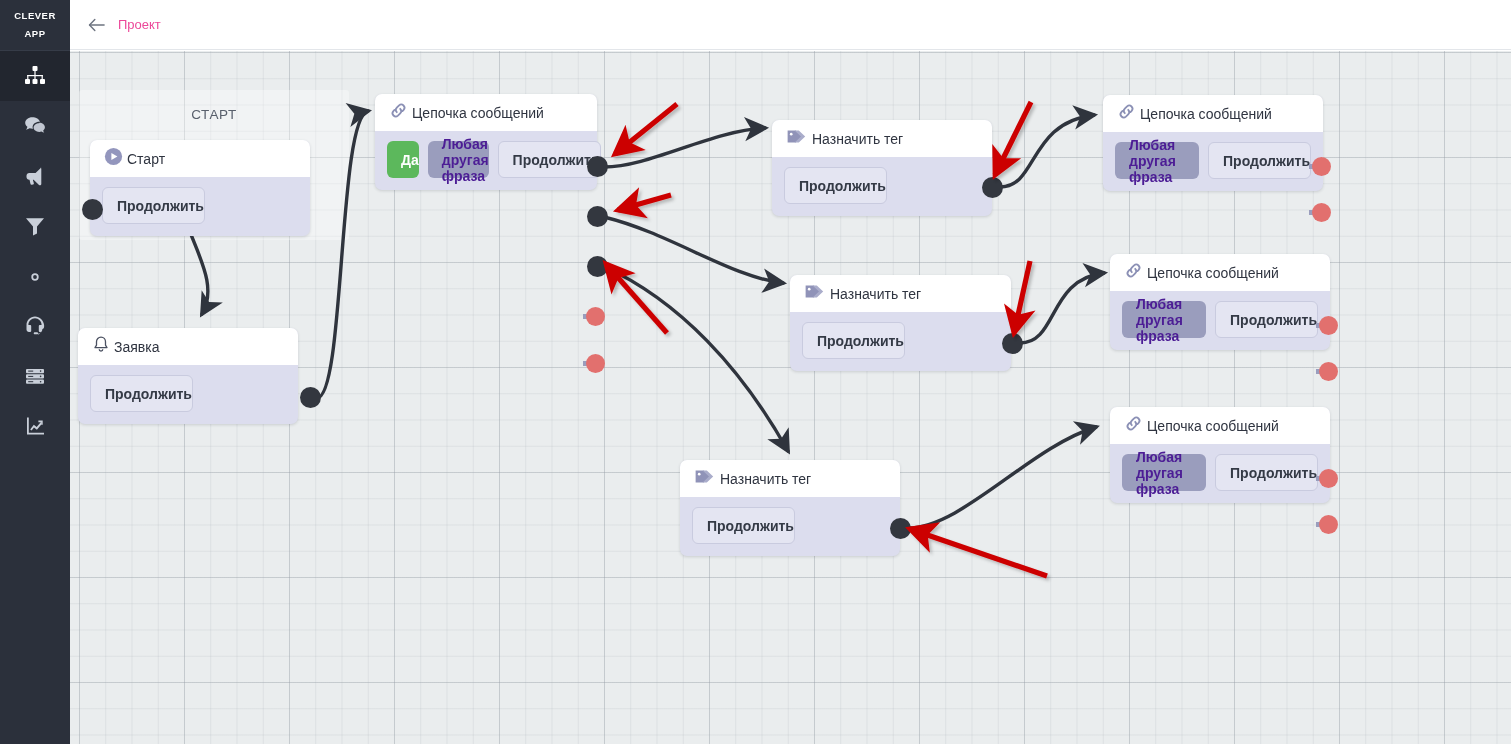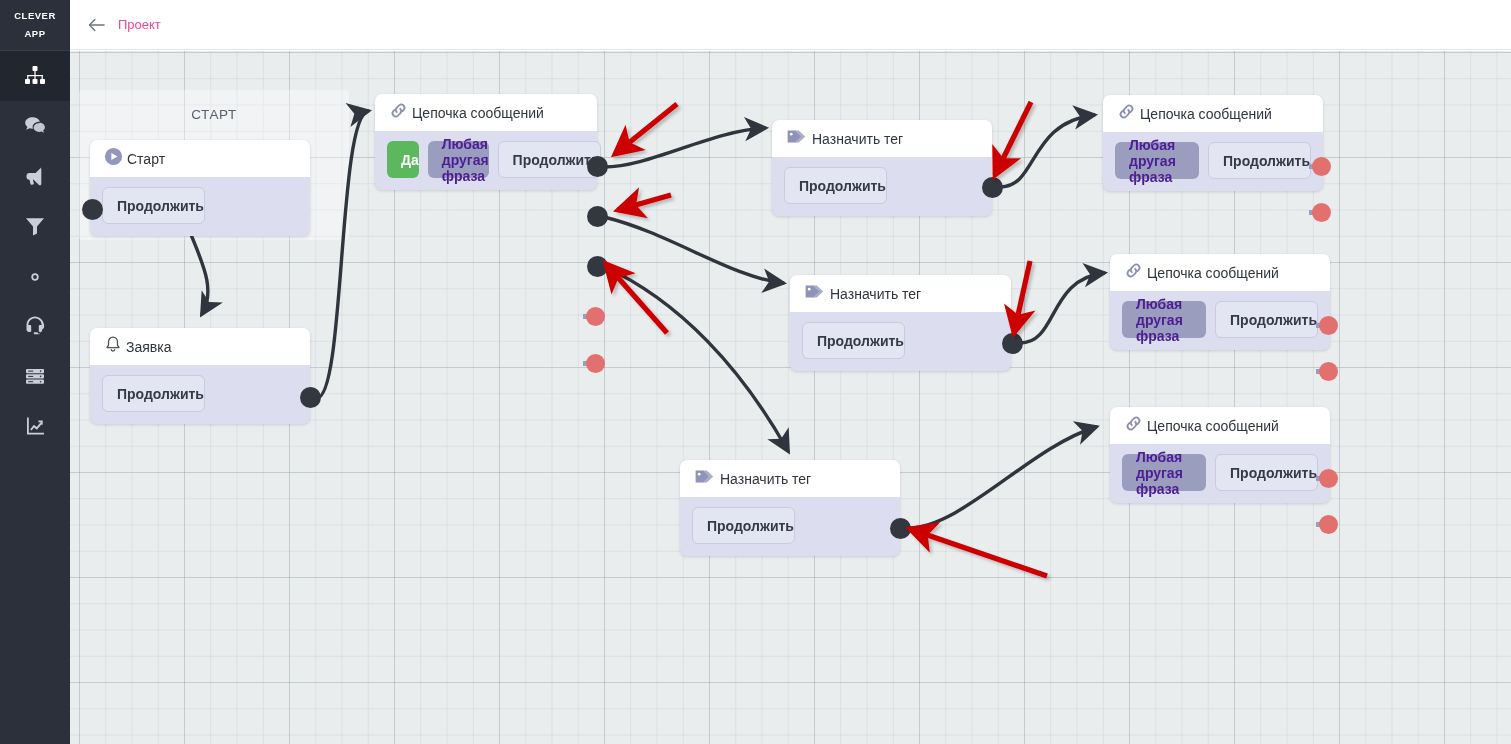--- a/index.html
+++ b/index.html
@@ -272,21 +272,21 @@
         <span class="title">Старт</span>
       </div>
       <div class="node-body">
         <div class="slot light">
           <span>Продолжить</span>
         </div>
       </div>
     </div>
     <div class="port dark" style="left:12px; top:148px;"></div>
 
-    <div class="node" style="left:20px; top:277px; width:220px;">
+    <div class="node" style="left:8px; top:277px; width:220px;">
       <div class="node-head">
         <span class="ic-bell">
           <svg width="18" height="19" viewBox="0 0 18 19">
             <path d="M9 2.2c-2.6 0-4.5 2-4.5 4.6v3.3L3 12.6h12l-1.5-2.5V6.8C13.5 4.2 11.6 2.2 9 2.2z" fill="none" stroke="#4a5060" stroke-width="1.3" stroke-linejoin="round"></path>
             <path d="M7.2 14.3a1.8 1.8 0 003.6 0" fill="none" stroke="#4a5060" stroke-width="1.3"></path>
           </svg>
         </span>
         <span class="title">Заявка</span>
       </div>
       <div class="node-body">

